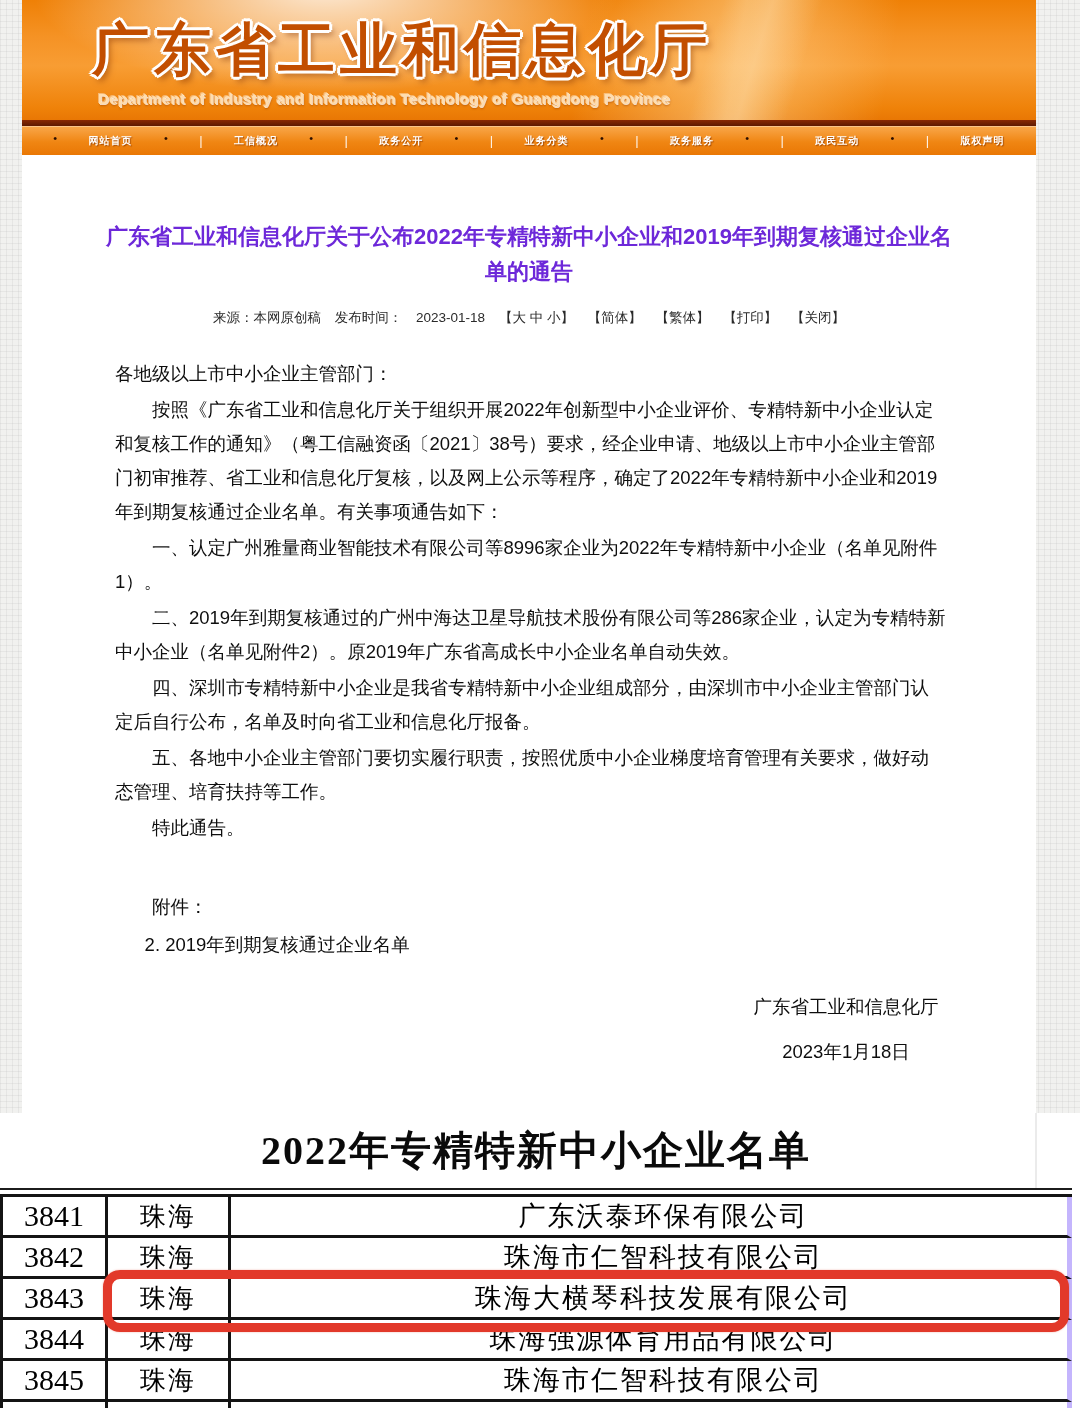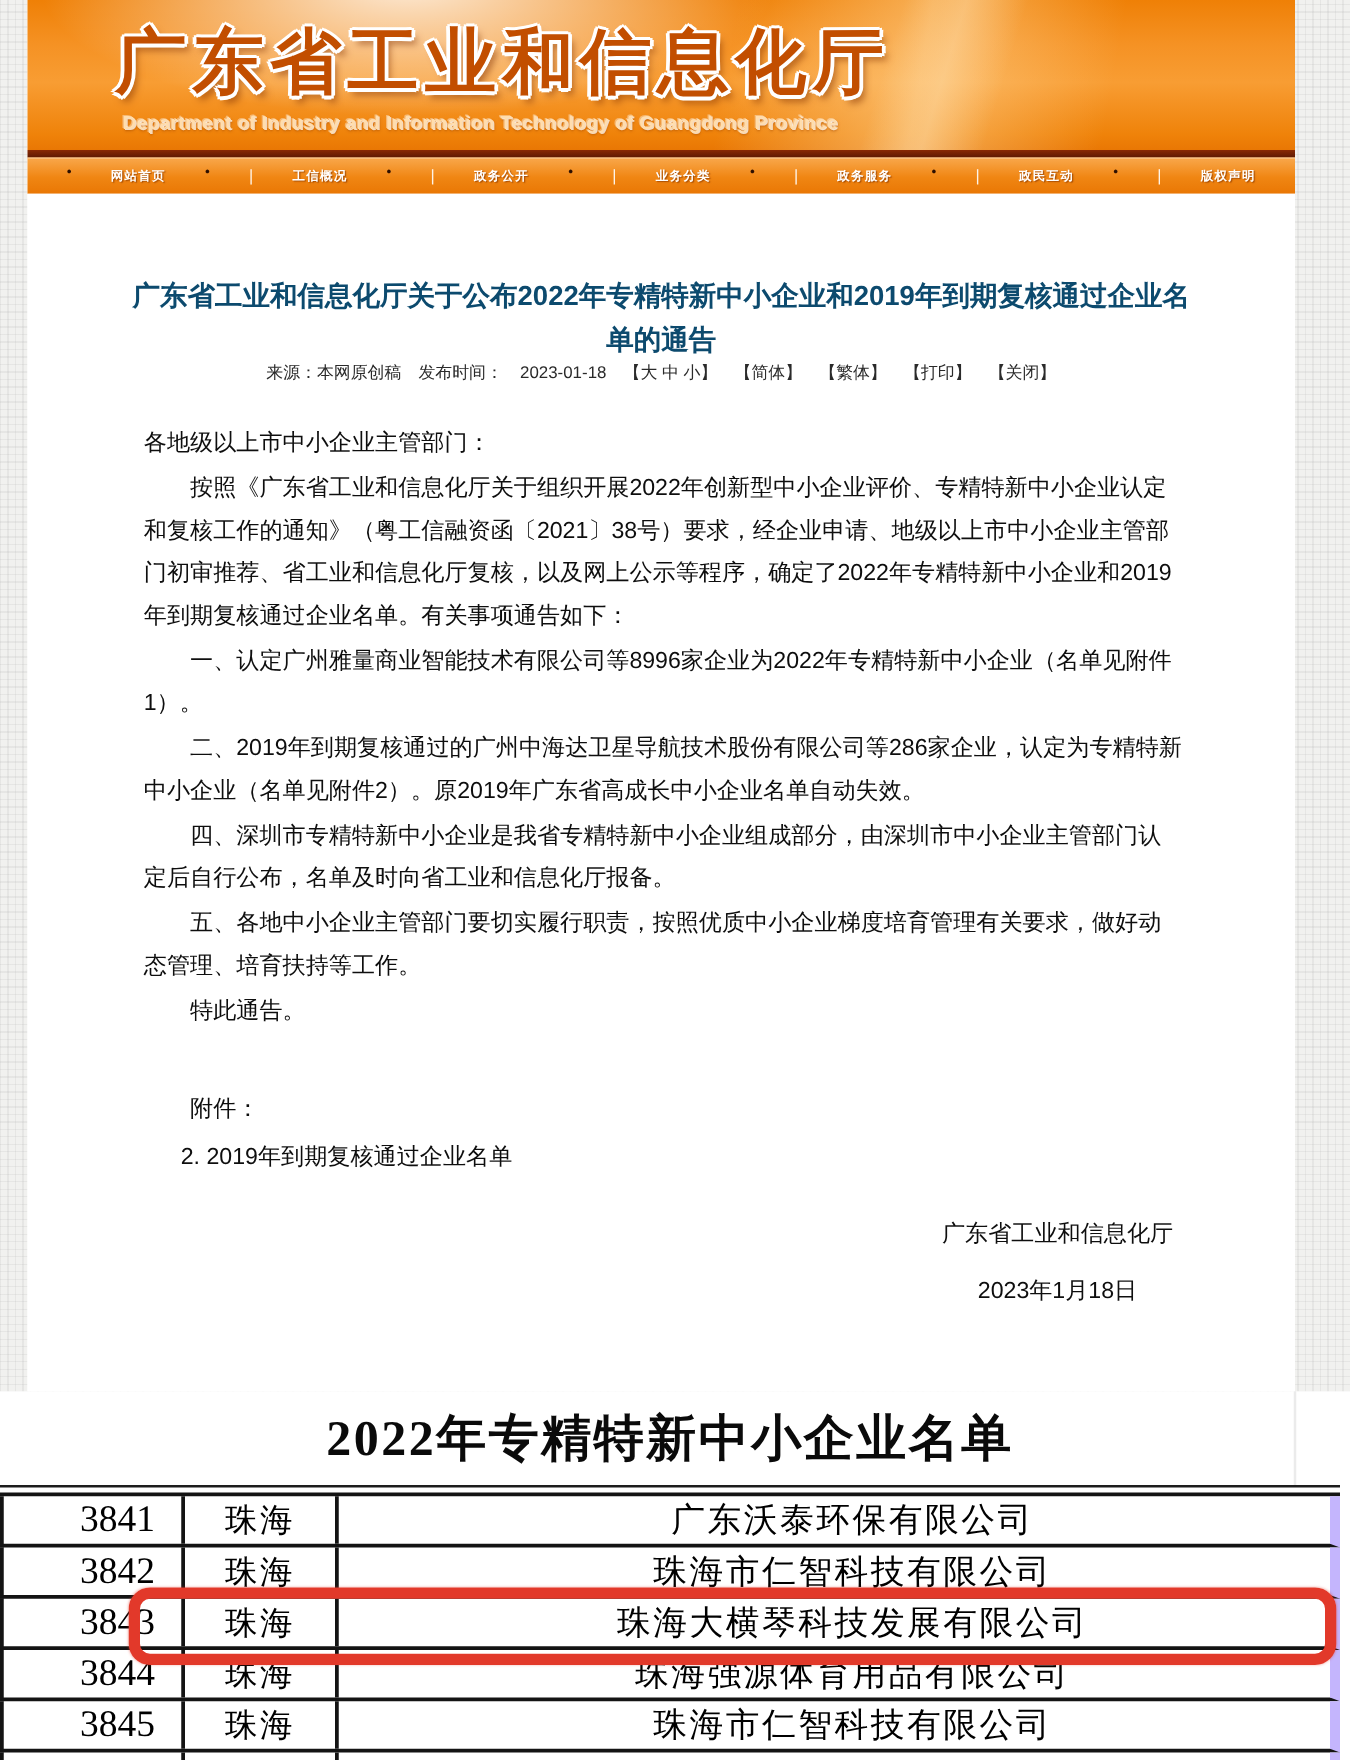--- a/index.html
+++ b/index.html
@@ -35,22 +35,22 @@
   .nav{display:flex;align-items:center;justify-content:space-evenly;width:100%;height:29px;
     background:linear-gradient(180deg,#f9a84c 0%,#f08613 55%,#e97704 100%);
     box-shadow:inset 0 1px 0 rgba(255,255,255,.35);}
   .nav a{color:#fff;font-size:10px;font-weight:bold;text-decoration:none;letter-spacing:1px;
     text-shadow:1px 1px 1px rgba(150,65,0,.85);white-space:nowrap;}
   .nav .dot{color:#2d0f00;font-size:11px;line-height:1;transform:translateY(-2px);}
   .nav .pipe{color:rgba(255,255,255,.9);font-size:13px;}
   
   .content{position:relative;width:100%;height:958px;overflow:hidden;background:#fff;color:#0e0e0e;}
   .article-title{margin:64px auto 0;width:848px;text-align:center;font-size:22px;font-weight:bold;
-    line-height:35px;color:#0c4a6e;}
-  .meta{text-align:center;font-size:13.5px;color:#2a2a2a;}
+    line-height:35px;color:#6d28d9;}
+  .meta{margin-top:20px;text-align:center;font-size:13.5px;color:#2a2a2a;}
   .meta span{margin:0 5px;}
   .meta .act{color:#2a2a2a;cursor:pointer;}
   .body-text{margin:30px 90px 0 93px;font-size:18.5px;line-height:34px;}
   .body-text p{margin:2px 0 0 0;}
   .body-text p.indent{text-indent:2em;}
   .attach{margin-top:44px;}
   .attach p{margin:3px 0 0 0;line-height:35px;}
   .attach .alabel{text-indent:2em;}
   .attach .aitem{text-indent:1.6em;}
   .sig-block{position:relative;left:20px;width:240px;margin:28px 0 0 auto;text-align:center;}
@@ -58,21 +58,21 @@
   .sig-block .sigdate{margin-top:11px;line-height:34px;}
   
   .table-section{position:absolute;left:0;top:1113px;width:1080px;height:295px;background:#fff;overflow:hidden;}
   .edge-line{position:absolute;left:1035px;top:0;width:2px;height:76px;background:rgba(0,0,0,.08);}
   .list-title{position:absolute;left:0;top:10px;width:1072px;text-align:center;
     font-family:"Liberation Serif",serif;font-size:40px;font-weight:600;letter-spacing:2px;color:#0a0a0a;}
   .top-rule{position:absolute;left:0;top:75px;width:1072px;height:2px;background:#1c1c1c;}
   .gtable{position:absolute;left:0;top:81px;width:1072px;border-top:3px solid #141414;
     font-family:"Liberation Serif",serif;color:#000;}
   .grow{display:flex;height:38px;border-bottom:3px solid #141414;align-items:flex-start;
-    border-left:3px solid #141414;border-right:8px solid #c4b5fd;padding-left:40px;}
+    border-left:3px solid #141414;border-right:5px solid #c4b5fd;}
   .grow .c1{width:102px;height:100%;display:flex;align-items:center;justify-content:center;
     border-right:3px solid #141414;font-size:30px;}
   .grow .c2{width:120px;height:100%;display:flex;align-items:center;justify-content:center;
     border-right:3px solid #141414;font-size:26px;letter-spacing:2px;}
   .grow .c3{flex:1;height:100%;display:flex;align-items:center;justify-content:center;
     font-size:27px;letter-spacing:2px;margin-left:29px;}
   .grow.partial{border-bottom:none;height:8px;}
   .red-highlight{position:absolute;left:103px;top:157px;width:966px;height:62px;
     border:9px solid #e2392a;border-radius:17px;box-sizing:border-box;
     box-shadow:0 0 2px rgba(226,57,42,.4);pointer-events:none;}

